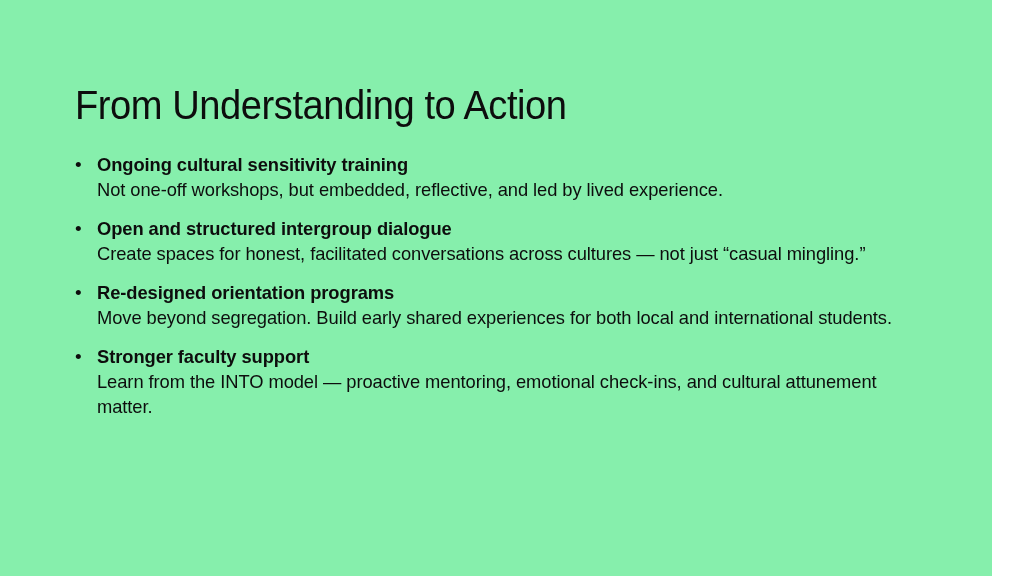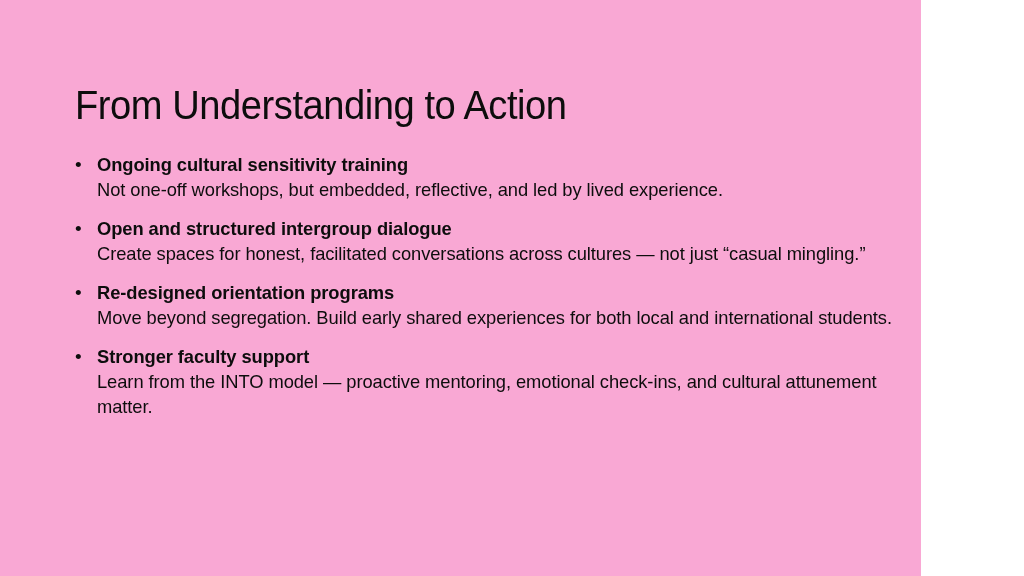--- a/index.html
+++ b/index.html
@@ -12,23 +12,23 @@
     width: 1024px;
     height: 576px;
     overflow: hidden;
     font-family: "Liberation Sans", sans-serif;
     color: #0d0d0d;
     -webkit-font-smoothing: antialiased;
   }
 
   .slide {
     position: relative;
-    width: 921px;
+    width: 992px;
     height: 576px;
-    background: #f9a8d4;
+    background: #86efac;
     box-sizing: border-box;
     padding-left: 16px;
   }
 
   
   .slide-title {
     position: absolute;
     left: 75px;
     top: 56px;
     width: 880px;

